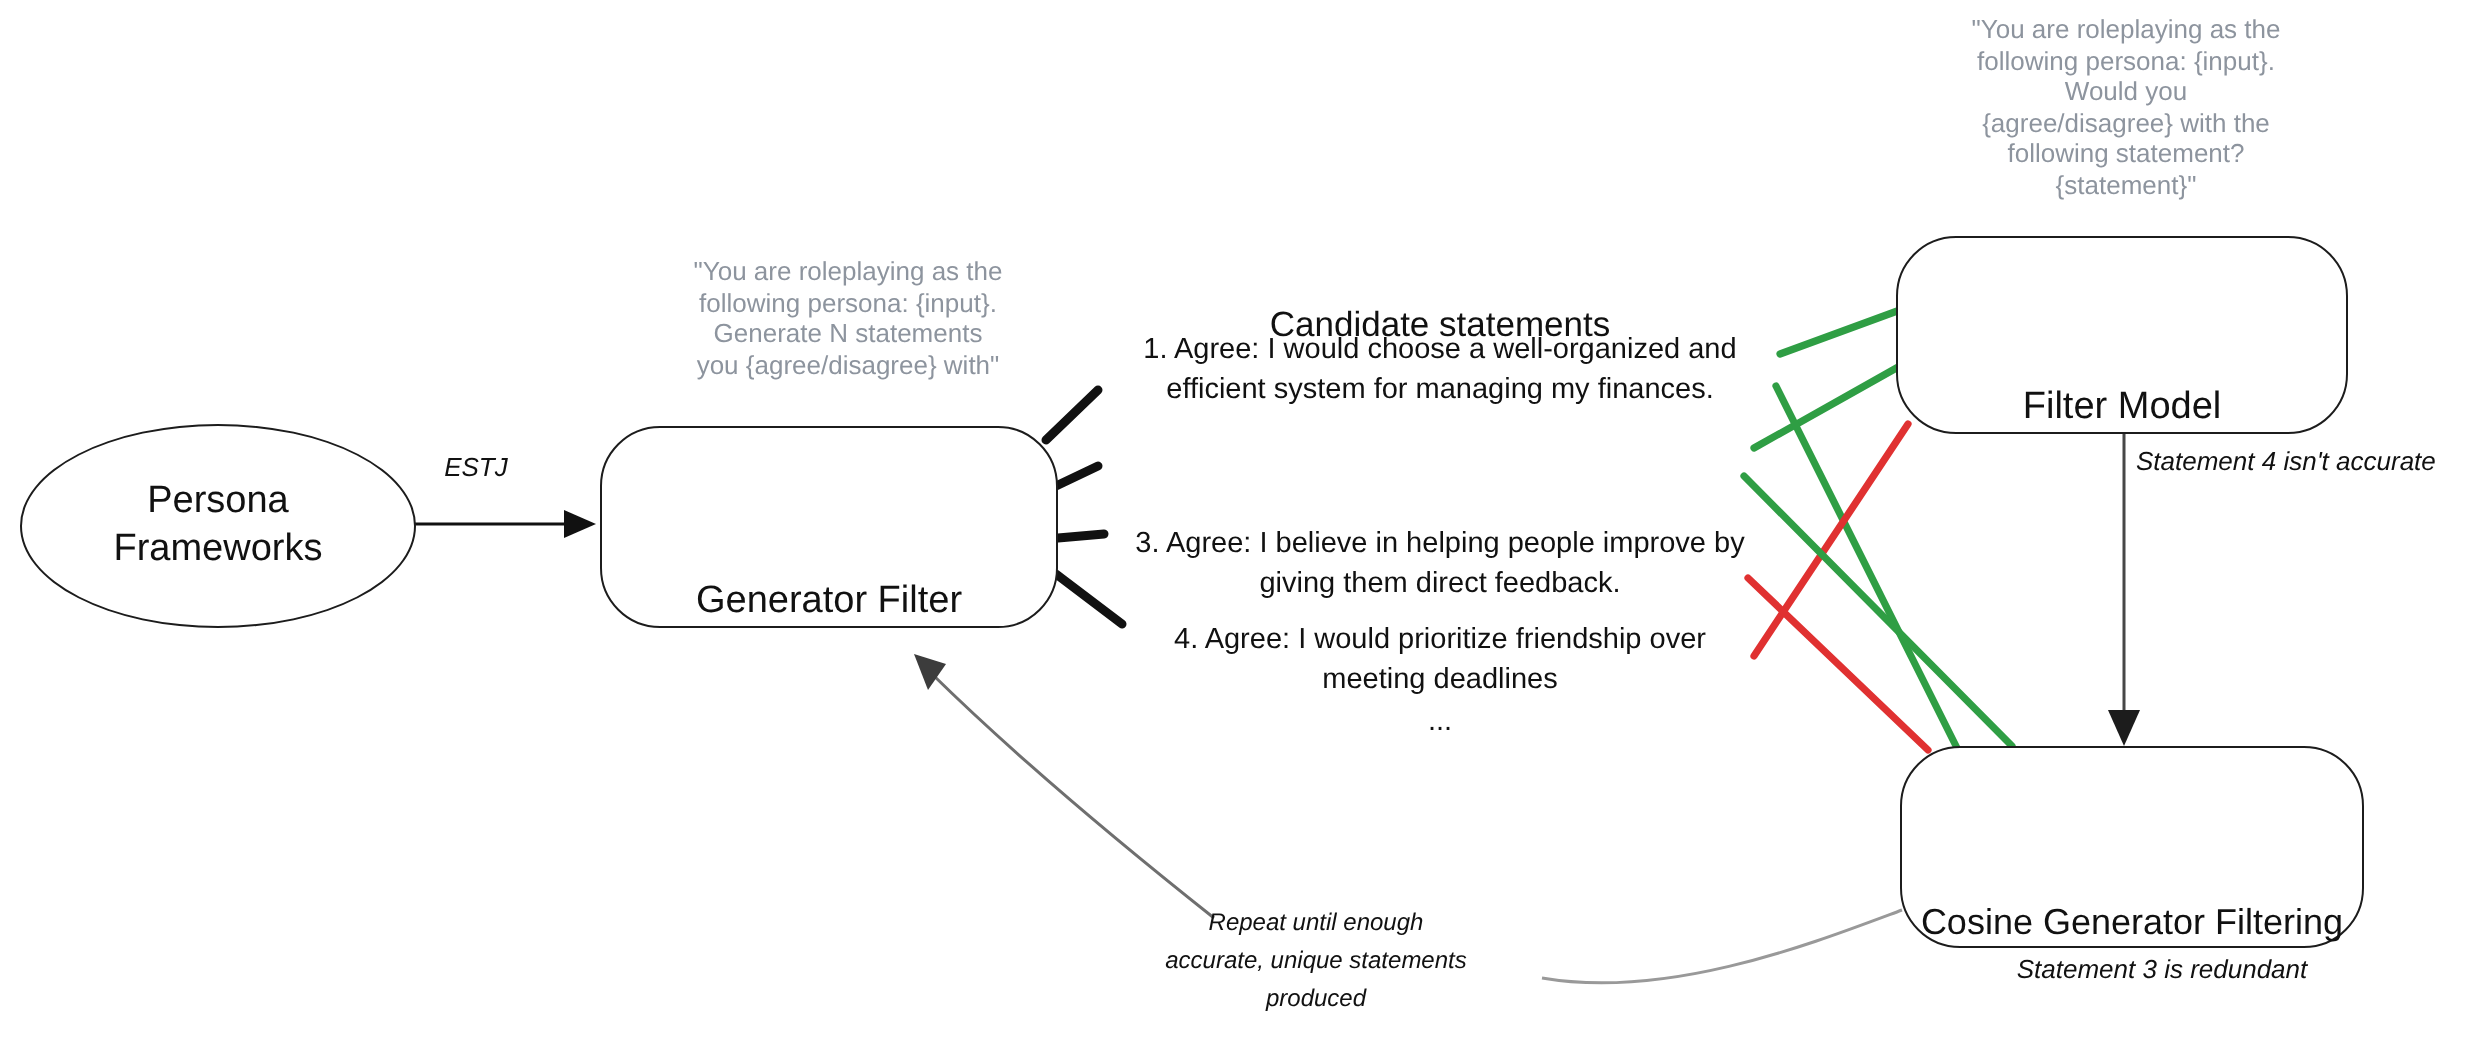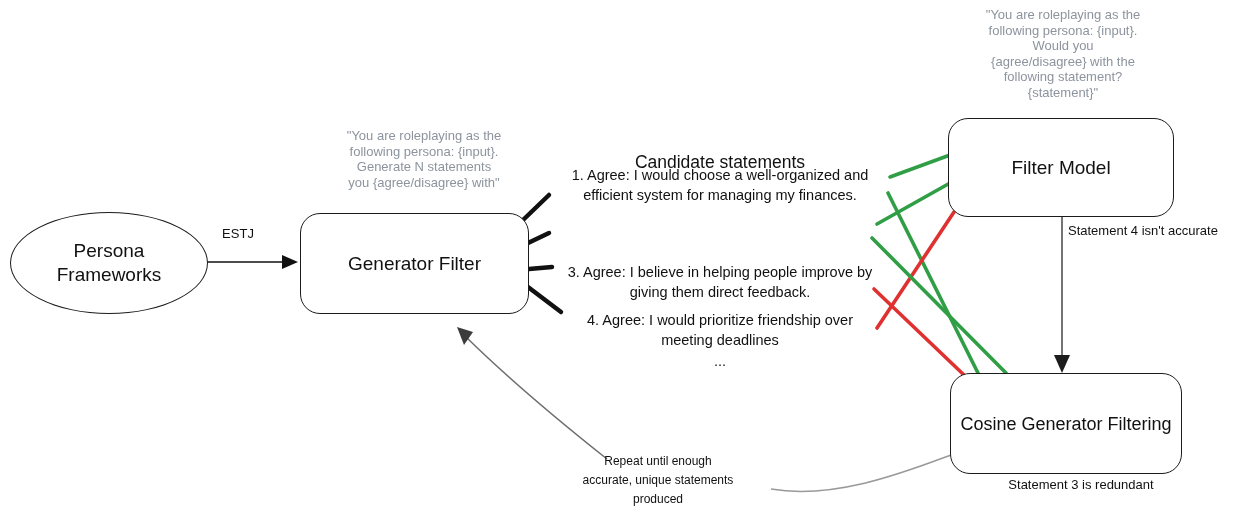--- a/index.html
+++ b/index.html
@@ -8,27 +8,27 @@
     font-family:"Liberation Sans","DejaVu Sans",sans-serif;color:#111;
     overflow:hidden;
   }
   .pre{white-space:pre-line;}
   .center{text-align:center;}
   .node{
     position:absolute;display:flex;align-items:center;justify-content:center;
     background:#fff;border:1.5px solid #1c1c1c;text-align:center;
     font-size:19px;line-height:24px;z-index:2;
   }
-  .rounded{border-radius:20px;}
+  .rounded{border-radius:30px;align-items:flex-end;}
   .ellipse{border-radius:50%;}
   .prompt{
     position:absolute;color:#8d949e;font-size:13px;line-height:15.5px;
     text-align:center;z-index:2;
   }
-  .note{position:absolute;font-size:13px;line-height:16px;z-index:2;}
+  .note{position:absolute;font-size:13px;line-height:16px;z-index:2;font-style:italic;}
   .stmt{
     position:absolute;left:535px;width:370px;text-align:center;
     font-size:14.5px;line-height:19.5px;z-index:2;
   }
   #connectors{position:absolute;left:0;top:0;z-index:1;}
 </style>
 </head>
 <body>
 
 <div id="canvas">

